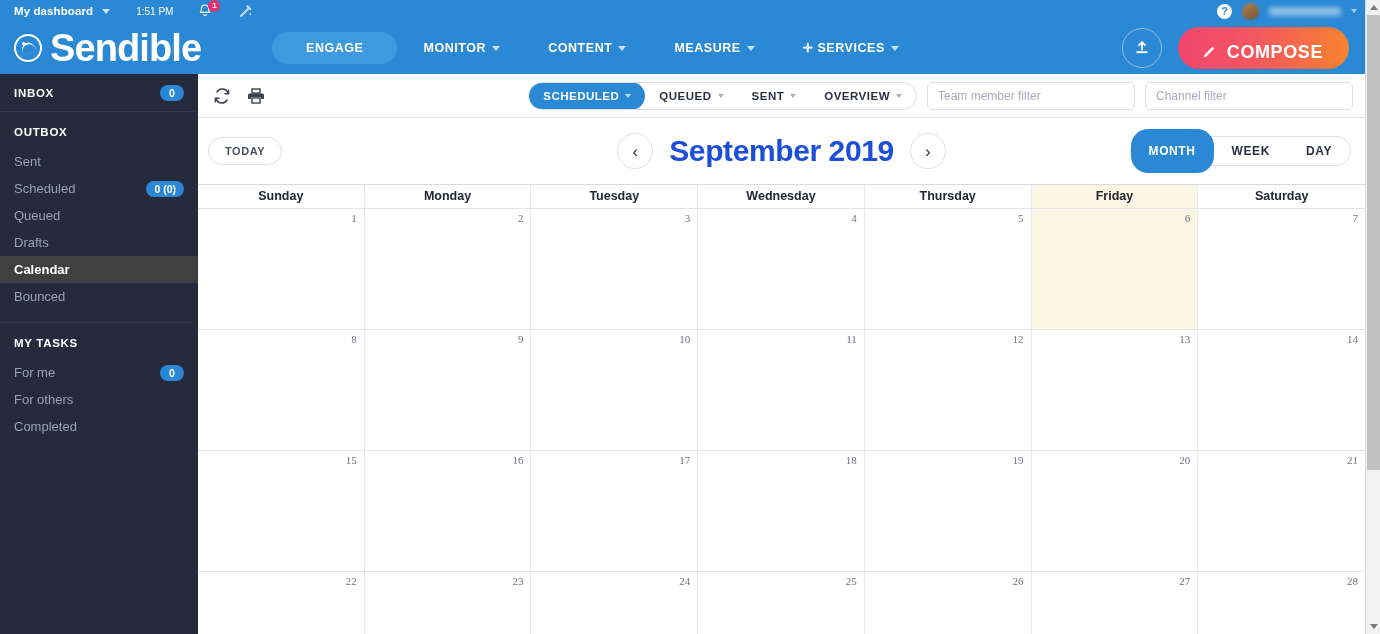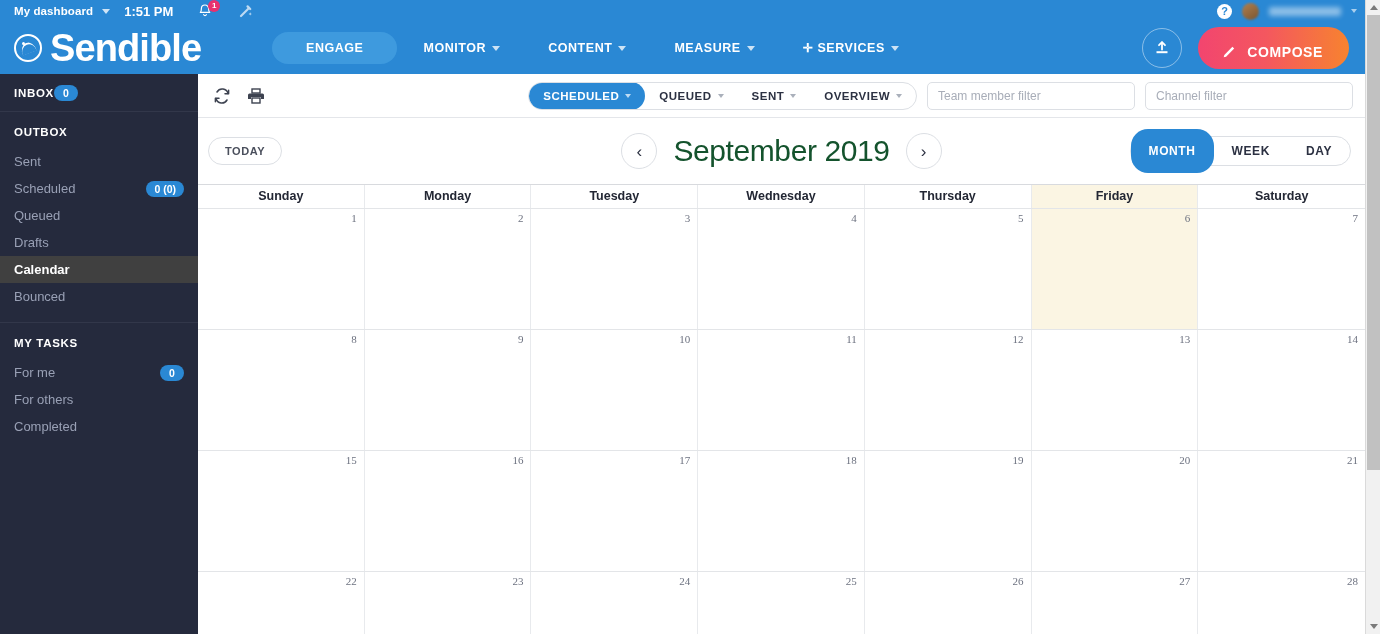--- a/index.html
+++ b/index.html
@@ -23,21 +23,21 @@
     z-index: 30;
   }
   .utilbar .ub-left { display: flex; align-items: center; gap: 2px; }
   .ub-dash { color: #ffffff; font-weight: bold; font-size: 11.5px; letter-spacing: .1px; }
   .ub-caret {
     display: inline-block; margin-left: 7px;
     width: 0; height: 0;
     border-left: 4px solid transparent; border-right: 4px solid transparent;
     border-top: 5px solid #cfe4f6;
   }
-  .ub-time { margin-left: 12px; font-size: 13px; font-weight: bold; color: #ffffff; }
+  .ub-time { margin-left: 24px; font-size: 10px; font-weight: normal; color: #ffffff; }
   .ub-bell { position: relative; margin-left: 22px; width: 16px; height: 16px; }
   .ub-bell svg { display: block; }
   .bell-badge {
     position: absolute; top: -3px; right: -7px;
     min-width: 12px; height: 12px; padding: 0 2px;
     background: #e8316f; color: #fff;
     border-radius: 7px;
     font-size: 8px; font-weight: bold; line-height: 12px; text-align: center;
   }
   .ub-wand { margin-left: 22px; width: 17px; height: 17px; opacity: .85; }
@@ -114,32 +114,32 @@
     width: 40px; height: 40px; border-radius: 50%;
     border: 1px solid rgba(255,255,255,.45);
     display: flex; align-items: center; justify-content: center;
     cursor: pointer;
   }
   .compose-btn {
     display: flex; align-items: center; gap: 10px;
     height: 42px; padding: 8px 26px 0 22px;
     border-radius: 22px;
     background: linear-gradient(90deg,#f2456f 0%, #f4575f 45%, #f7832f 100%);
-    color: #ffffff; font-size: 14px; font-weight: bold; letter-spacing: .6px;
+    color: #ffffff; font-size: 18px; font-weight: bold; letter-spacing: .6px;
     cursor: pointer;
   }
 
   
   .sidebar {
     position: absolute; top: 74px; left: 0; width: 198px; bottom: 0;
     background: #252a3d;
     z-index: 20;
   }
   .sb-inbox {
-    display: flex; align-items: center; justify-content: flex-start;
+    display: flex; align-items: center; justify-content: space-between;
     height: 38px; padding: 0 14px;
     border-bottom: 1px solid #32374a;
   }
   .sb-heading {
     color: #ffffff; font-size: 11.5px; font-weight: bold; letter-spacing: .7px;
   }
   .sb-section { padding: 14px 0 12px; border-bottom: 1px solid #32374a; }
   .sb-section-title {
     color: #ffffff; font-size: 11.5px; font-weight: bold; letter-spacing: .7px;
     padding: 0 14px 10px;
@@ -217,21 +217,21 @@
     pointer-events: none;
   }
   .nav-circle {
     width: 36px; height: 36px; border-radius: 50%;
     border: 1px solid #dcdfe4; background: #fff;
     display: flex; align-items: center; justify-content: center;
     color: #2c3142; font-size: 17px; line-height: 1;
     cursor: pointer; pointer-events: auto;
   }
   .cal-title {
-    font-size: 30px; font-weight: normal; color: #14532d;
+    font-size: 30px; font-weight: bold; color: #1d4ed8;
     letter-spacing: -.4px; white-space: nowrap;
   }
   .view-group {
     margin-left: auto; display: flex; align-items: center;
     border: 1px solid #dcdfe4; border-radius: 17px; height: 30px;
     background: #fff; z-index: 2;
   }
   .view-btn {
     height: 44px; padding: 0 18px;
     display: flex; align-items: center;

